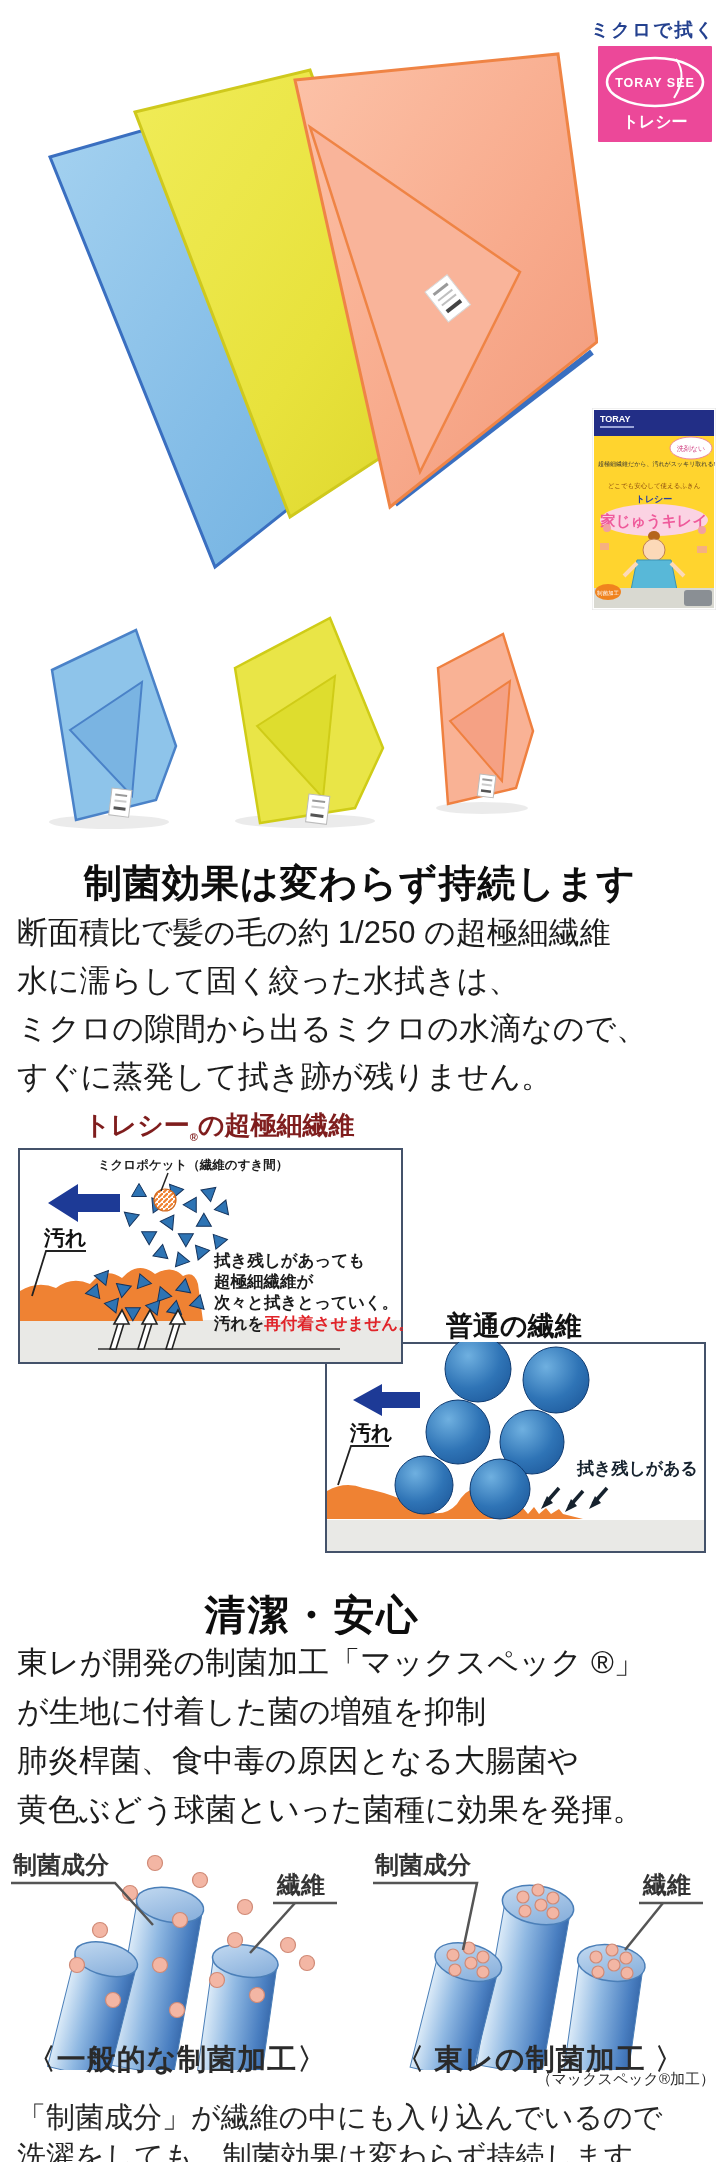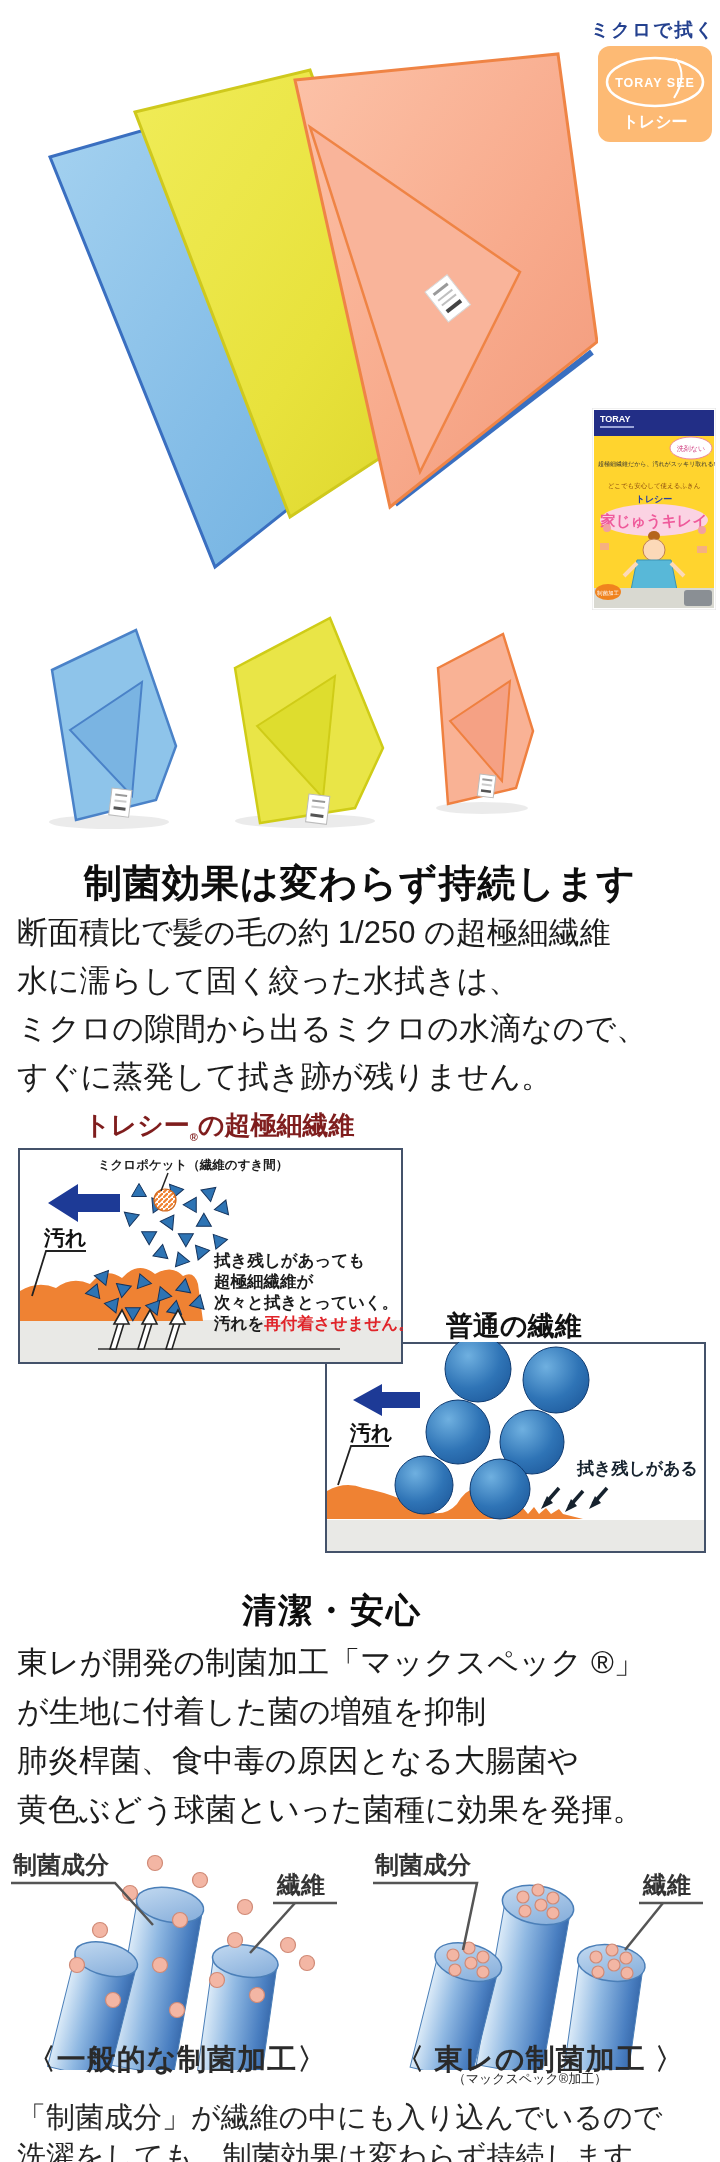--- a/index.html
+++ b/index.html
@@ -1,38 +1,38 @@
 <!DOCTYPE html>
 <html><head>
 <meta charset="utf-8">
 <style>
   html,body{margin:0;padding:0;background:#fff;}
   body{font-family:"Liberation Sans","DejaVu Sans",sans-serif;color:#1b1b1b;}
   #stage{position:relative;width:720px;height:2162px;background:#fff;overflow:hidden;margin:12px auto;}
   .abs{position:absolute;}
   .tagline{left:590px;top:5px;width:126px;text-align:center;font-size:18.5px;letter-spacing:2px;
            color:#24418f;font-weight:600;}
-  .logo-box{left:598px;top:34px;width:114px;height:96px;background:#fdba74;border-radius:12px;text-decoration:underline;}
+  .logo-box{left:598px;top:34px;width:114px;height:96px;background:#ec4899;border-radius:1px;text-decoration:underline;}
   .heading1{left:0;top:846px;width:720px;text-align:center;font-size:38px;font-weight:bold;color:#0d0d0d;letter-spacing:1px;}
-  .heading2{left:0;top:1576px;width:624px;text-align:center;font-size:34px;font-weight:bold;color:#0d0d0d;letter-spacing:2px;padding-left:20px;}
+  .heading2{left:0;top:1576px;width:624px;text-align:center;font-size:41px;font-weight:bold;color:#0d0d0d;letter-spacing:2px;}
   .para{left:17px;width:700px;font-size:31px;color:#1c1c1c;line-height:48px;letter-spacing:0px;}
   .para1{top:897px;}
   .para2{top:1626px;line-height:49px;}
   .footer-note{left:17px;top:2086px;width:700px;font-size:29px;color:#262626;line-height:39px;}
   .d1-title{left:84px;top:1096px;font-size:26px;font-weight:700;color:#7f1d1d;z-index:3;}
   .d1-title .reg{font-size:11px;vertical-align:-7px;}
   .d2-title{left:446px;top:1296px;font-size:27px;font-weight:700;color:#111;z-index:1;}
   .diagram1{left:18px;top:1136px;z-index:2;}
   .diagram2{left:325px;top:1330px;z-index:1;}
   .fiber-left{left:5px;top:1833px;}
   .fiber-right{left:363px;top:1833px;}
   .caption{top:2028px;width:350px;text-align:center;font-size:29px;font-weight:600;color:#2a2a2a;letter-spacing:1px;}
   .caption-left{left:2px;}
   .caption-right{left:365px;}
-  .subcaption{left:355px;top:2058px;width:350px;text-align:center;font-size:13px;color:#2a2a2a;}
+  .subcaption{left:365px;top:2058px;width:350px;text-align:right;font-size:15px;color:#2a2a2a;}
   svg text{font-family:"Liberation Sans","DejaVu Sans",sans-serif;}
 </style>
 </head>
 <body>
 
 <div id="stage">
 
   <div class="abs tagline">ミクロで拭く</div>
 
   <div class="abs logo-box">

